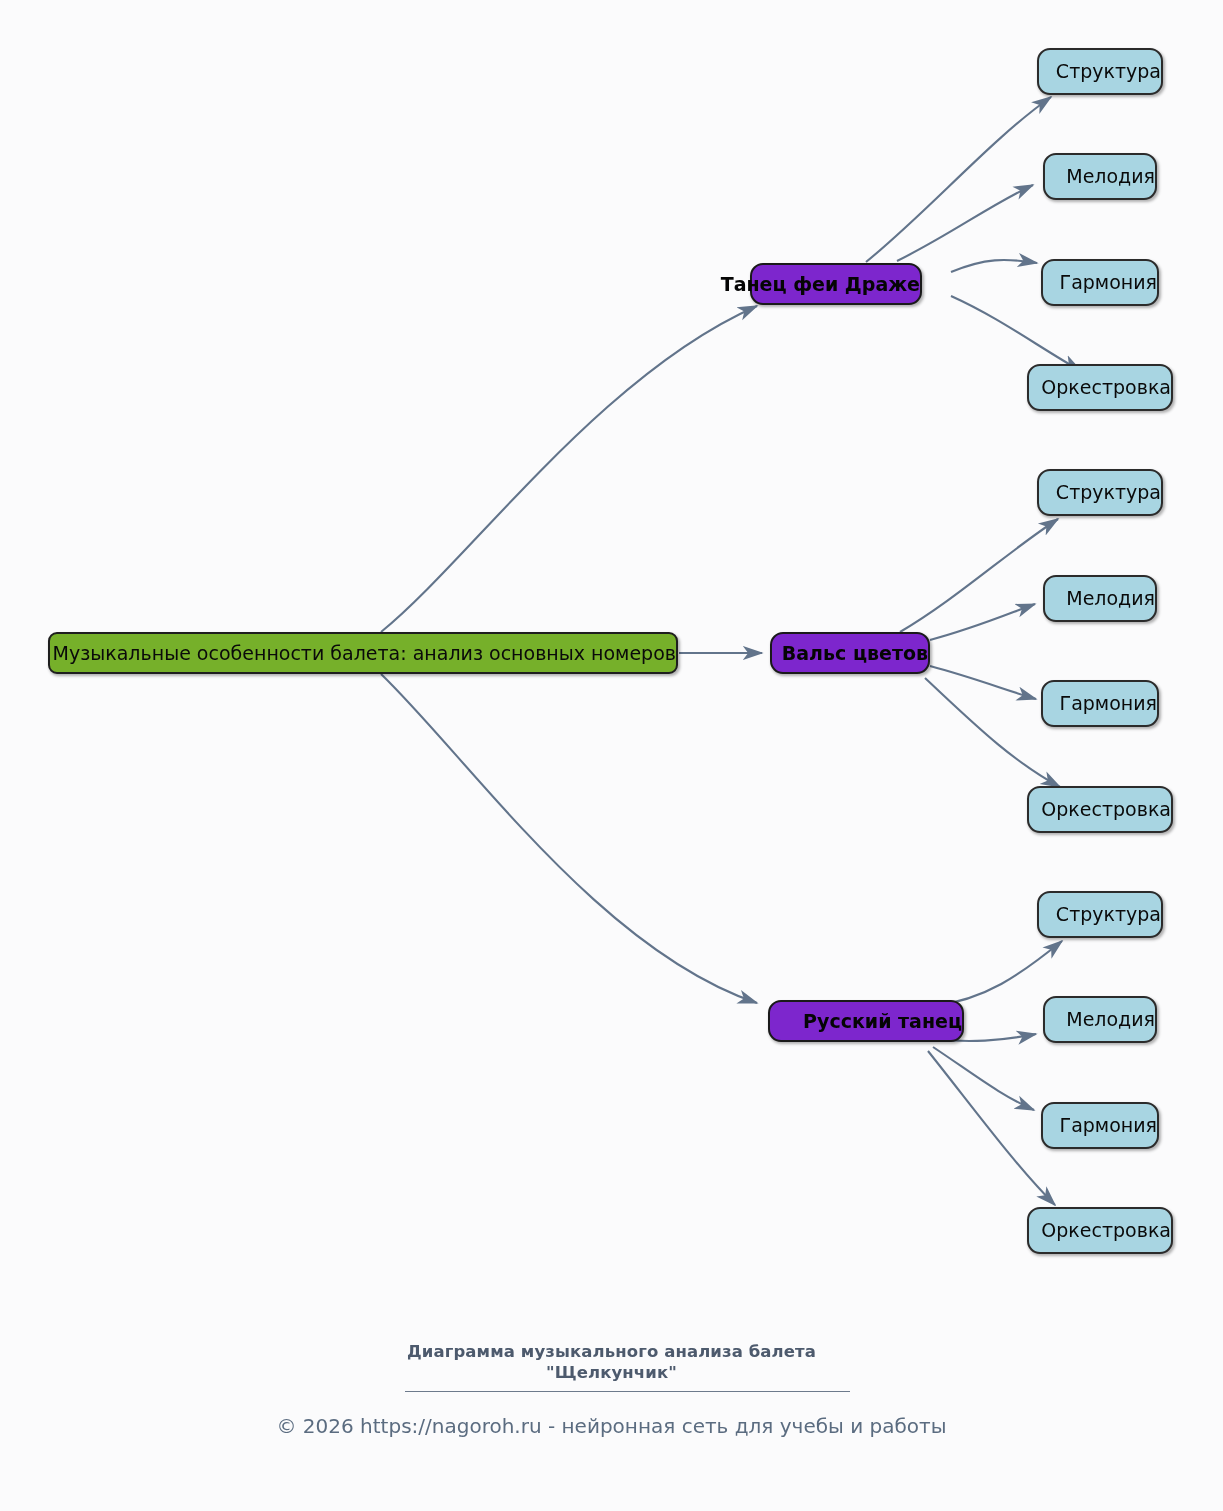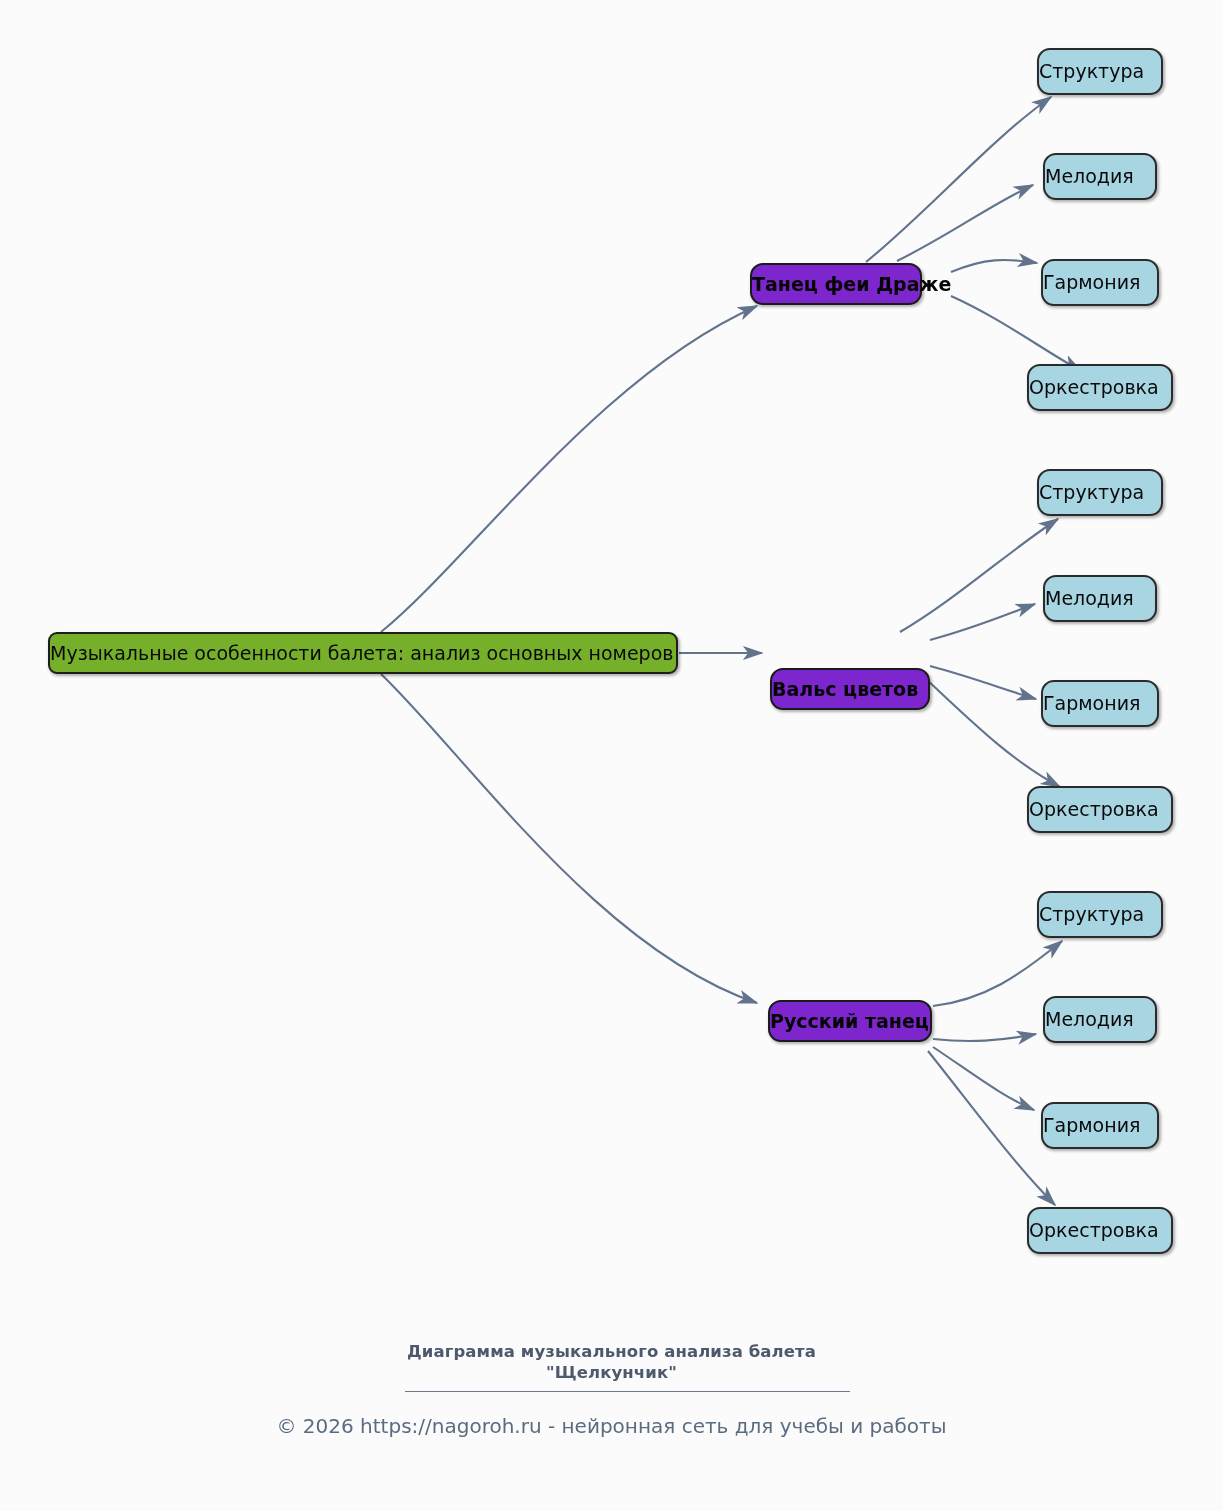--- a/index.html
+++ b/index.html
@@ -28,21 +28,21 @@
   .edge-path {
     fill: none;
     stroke: #62748b;
     stroke-width: 2.1px;
   }
   .node {
     position: absolute;
     box-sizing: border-box;
     display: flex;
     align-items: center;
-    justify-content: flex-start;
+    justify-content: flex-end;
     border-radius: 13px;
     border: 2px solid #2a2a2a;
     text-align: center;
     line-height: 1.1;
     white-space: nowrap;
     box-shadow: 1.5px 2px 3px rgba(0,0,0,0.30);
   }
   .node-root {
     background: #76b02a;
     color: #0a0a0a;
@@ -137,38 +137,38 @@
   <div class="node node-leaf" style="left:1043px; top:153px; width:114px; height:47px;">
     <span>Мелодия</span>
   </div>
   <div class="node node-leaf" style="left:1041px; top:259px; width:118px; height:47px;">
     <span>Гармония</span>
   </div>
   <div class="node node-leaf" style="left:1027px; top:364px; width:146px; height:47px;">
     <span>Оркестровка</span>
   </div>
 
-  <div class="node node-branch" style="left:770px; top:632px; width:160px; height:42px;margin-top:36px;">
+  <div class="node node-branch" style="left:770px; top:632px; width:160px; height:42px;">
     <span>Вальс цветов</span>
   </div>
 
   <div class="node node-leaf" style="left:1037px; top:469px; width:126px; height:47px;">
     <span>Структура</span>
   </div>
   <div class="node node-leaf" style="left:1043px; top:575px; width:114px; height:47px;">
     <span>Мелодия</span>
   </div>
   <div class="node node-leaf" style="left:1041px; top:680px; width:118px; height:47px;">
     <span>Гармония</span>
   </div>
   <div class="node node-leaf" style="left:1027px; top:786px; width:146px; height:47px;">
     <span>Оркестровка</span>
   </div>
 
-  <div class="node node-branch" style="left:768px; top:1000px; width:164px; height:42px;">
+  <div class="node node-branch" style="left:768px; top:1000px; width:196px; height:42px;">
     <span>Русский танец</span>
   </div>
 
   <div class="node node-leaf" style="left:1037px; top:891px; width:126px; height:47px;">
     <span>Структура</span>
   </div>
   <div class="node node-leaf" style="left:1043px; top:996px; width:114px; height:47px;">
     <span>Мелодия</span>
   </div>
   <div class="node node-leaf" style="left:1041px; top:1102px; width:118px; height:47px;">

